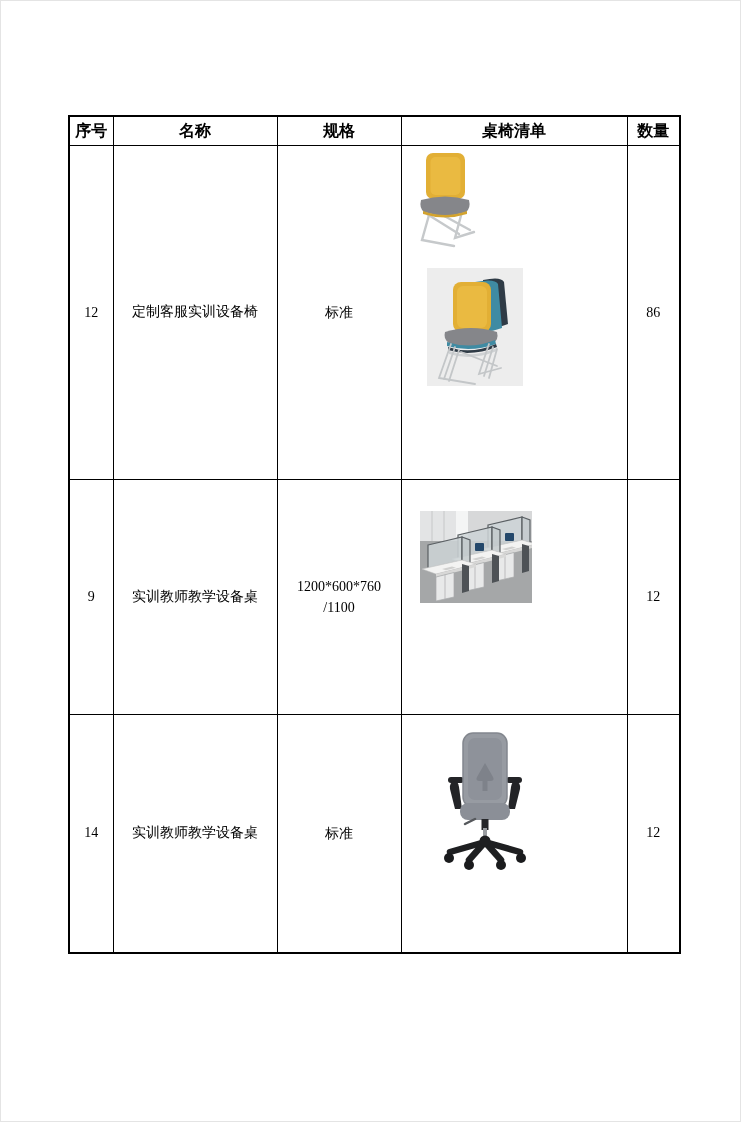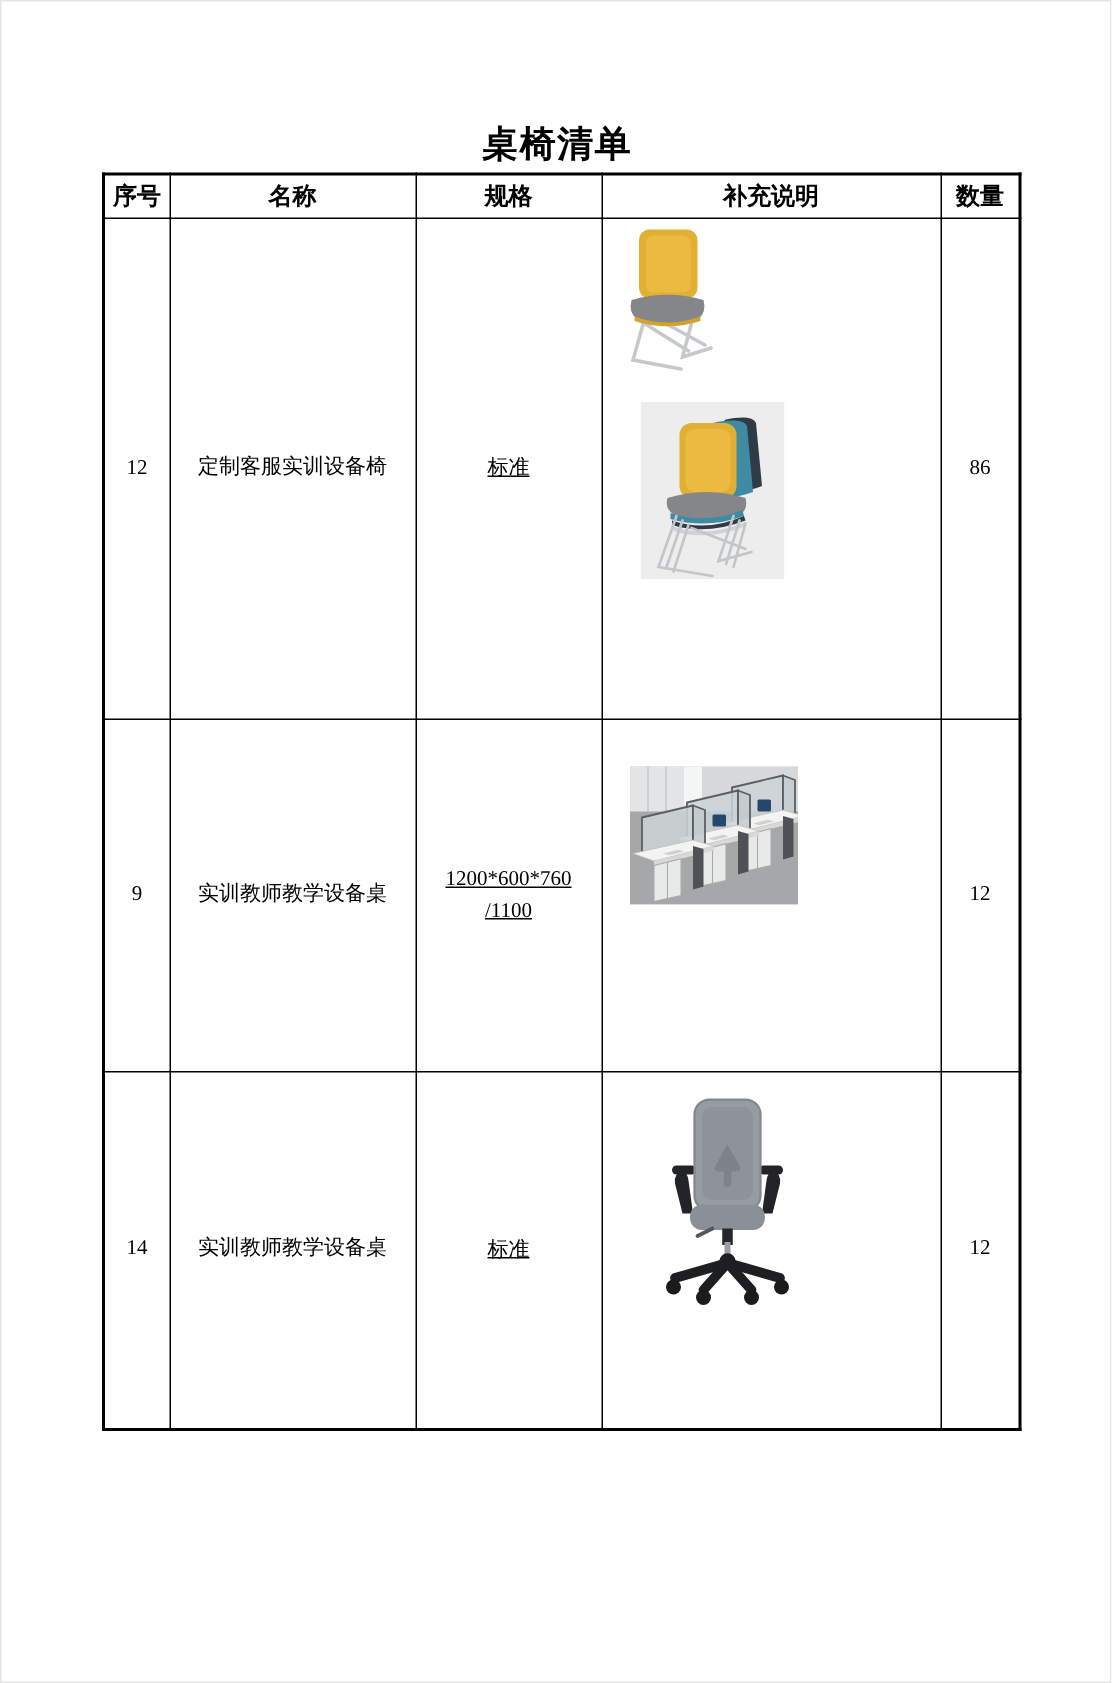--- a/index.html
+++ b/index.html
@@ -17,53 +17,52 @@
     border-collapse:collapse; table-layout:fixed;
     border:2px solid #000;
   }
   table.list th, table.list td {
     border:1.5px solid #000; padding:0; text-align:center; vertical-align:middle;
     overflow:hidden;
   }
   table.list th { height:28px; font-size:16px; font-weight:bold; }
   table.list td { font-size:14px; }
   td.c-name { padding:0 8px; line-height:1.5;font-family:Liberation Mono, monospace; }
-  td.c-spec { padding:0 6px; line-height:1.5; white-space:pre-line;text-decoration:underline; }
+  td.c-spec { padding:0 6px; line-height:1.5; white-space:pre-line; }
   td.c-qty, td.c-no { font-size:17px; }
   td.c-img { position:relative; padding:0; }
   tr.r12 { height:334px; }
   tr.r13 { height:235px; }
   tr.r14 { height:238px;margin-top:22px; }
   .photo { position:absolute; line-height:0; }
   .ph-chair-single { left:5px;  top:4px; }
   .ph-chair-stack  { left:25px; top:122px; }
   .ph-desks        { left:18px; top:31px; }
   .ph-office-chair { left:33px; top:16px; }
 </style>
 </head>
 <body>
 
 <div class="page">
 
-  <h1 class="title">桌椅清单</h1>
 
   <table class="list">
     <colgroup>
       <col style="width:44px">
         <col style="width:164px">
         <col style="width:124px">
         <col style="width:226px">
         <col style="width:53px">
     </colgroup>
     <thead>
       <tr>
         <th>序号</th>
         <th>名称</th>
         <th>规格</th>
-        <th>补充说明</th>
+        <th>桌椅清单</th>
         <th>数量</th>
       </tr>
     </thead>
     <tbody>
 
       <tr class="r12">
         <td class="c-no">12</td>
         <td class="c-name">定制客服实训设备椅</td>
         <td class="c-spec">标准</td>
         <td class="c-img">

